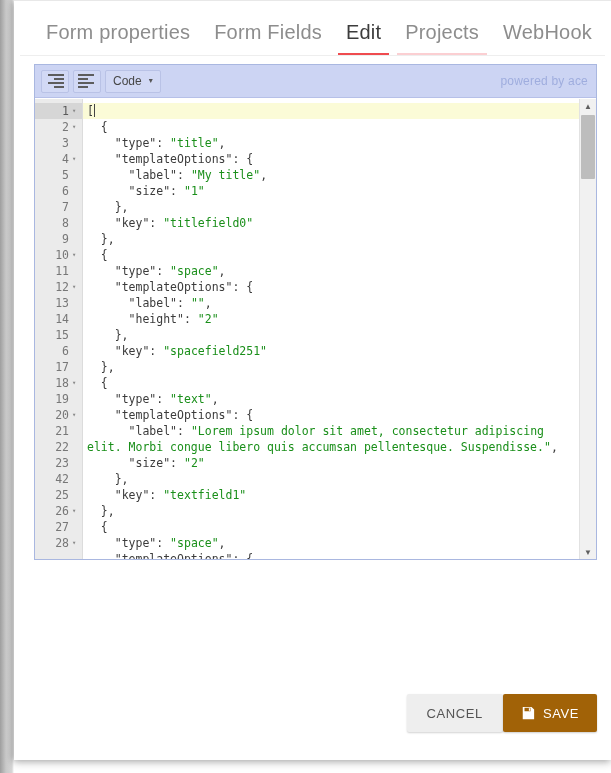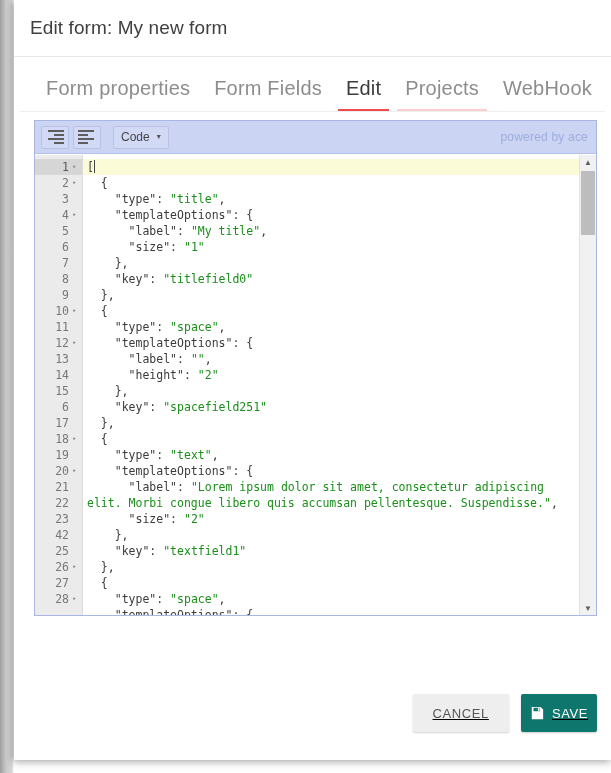--- a/index.html
+++ b/index.html
@@ -130,21 +130,20 @@
   .tbtn.right span:nth-child(1){ width:16px; }
   .tbtn.right span:nth-child(2){ width:10px; }
   .tbtn.right span:nth-child(3){ width:16px; }
   .tbtn.right span:nth-child(4){ width:10px; }
   .tbtn.left { align-items: flex-start; padding-left: 4px; padding-right: 0; }
   .tbtn.left span:nth-child(1){ width:16px; }
   .tbtn.left span:nth-child(2){ width:10px; }
   .tbtn.left span:nth-child(3){ width:16px; }
   .tbtn.left span:nth-child(4){ width:10px; }
   .mode-select {
-    margin-left: 8px;
     height: 23px;
     min-width: 56px;
     border: 1px solid #b9c2e6;
     background: #d2d9f5;
     border-radius: 2px;
     display: flex;
     align-items: center;
     padding: 0 7px;
     font-size: 12px;
     color: #464646;
@@ -275,67 +274,63 @@
     color: #5b5b5b;
     letter-spacing: .1px;
   }
   
   .footer {
     position: absolute;
     right: 14px;
     bottom: 28px;
     display: flex;
     align-items: flex-start;
-    gap: 12px;
-    text-decoration: underline;
+    gap: 0;
   }
   .btn {
     border: none;
     font-family: inherit;
     cursor: pointer;
     border-radius: 2px;
     font-size: 13px;
     letter-spacing: .6px;
     display: inline-flex;
     align-items: center;
     justify-content: center;
   }
   .btn-cancel {
     background: #eeeeee;
     color: #555555;
     height: 38px;
     padding: 0 20px;
     box-shadow: 0 1px 2px rgba(0,0,0,.18);
   }
   .btn-save {
-    background: #0f766e;
+    background: #a16207;
     color: #ffffff;
     height: 38px;
-    padding: 0 9px;
+    padding: 0 18px;
     box-shadow: 0 1px 2px rgba(0,0,0,.2);
     gap: 8px;
   }
   .save-icon svg { display: block; }
   .dialog-bottom-strip {
     position: absolute;
     left: 0; right: 0; bottom: 0;
     height: 13px;
     background: #ffffff;
   }
 </style>
 </head>
 <body>
 
 <div class="backdrop"></div>
 
 <div class="dialog">
 
-  <div class="dialog-header">
-    <div class="dialog-title">Edit form: My new form</div>
-  </div>
   <div class="header-rule"></div>
 
   <div class="tabs">
     <button class="tab">
       <span>Form properties</span>
       <span class="underline"></span>
     </button>
     <button class="tab">
       <span>Form Fields</span>
       <span class="underline"></span>

